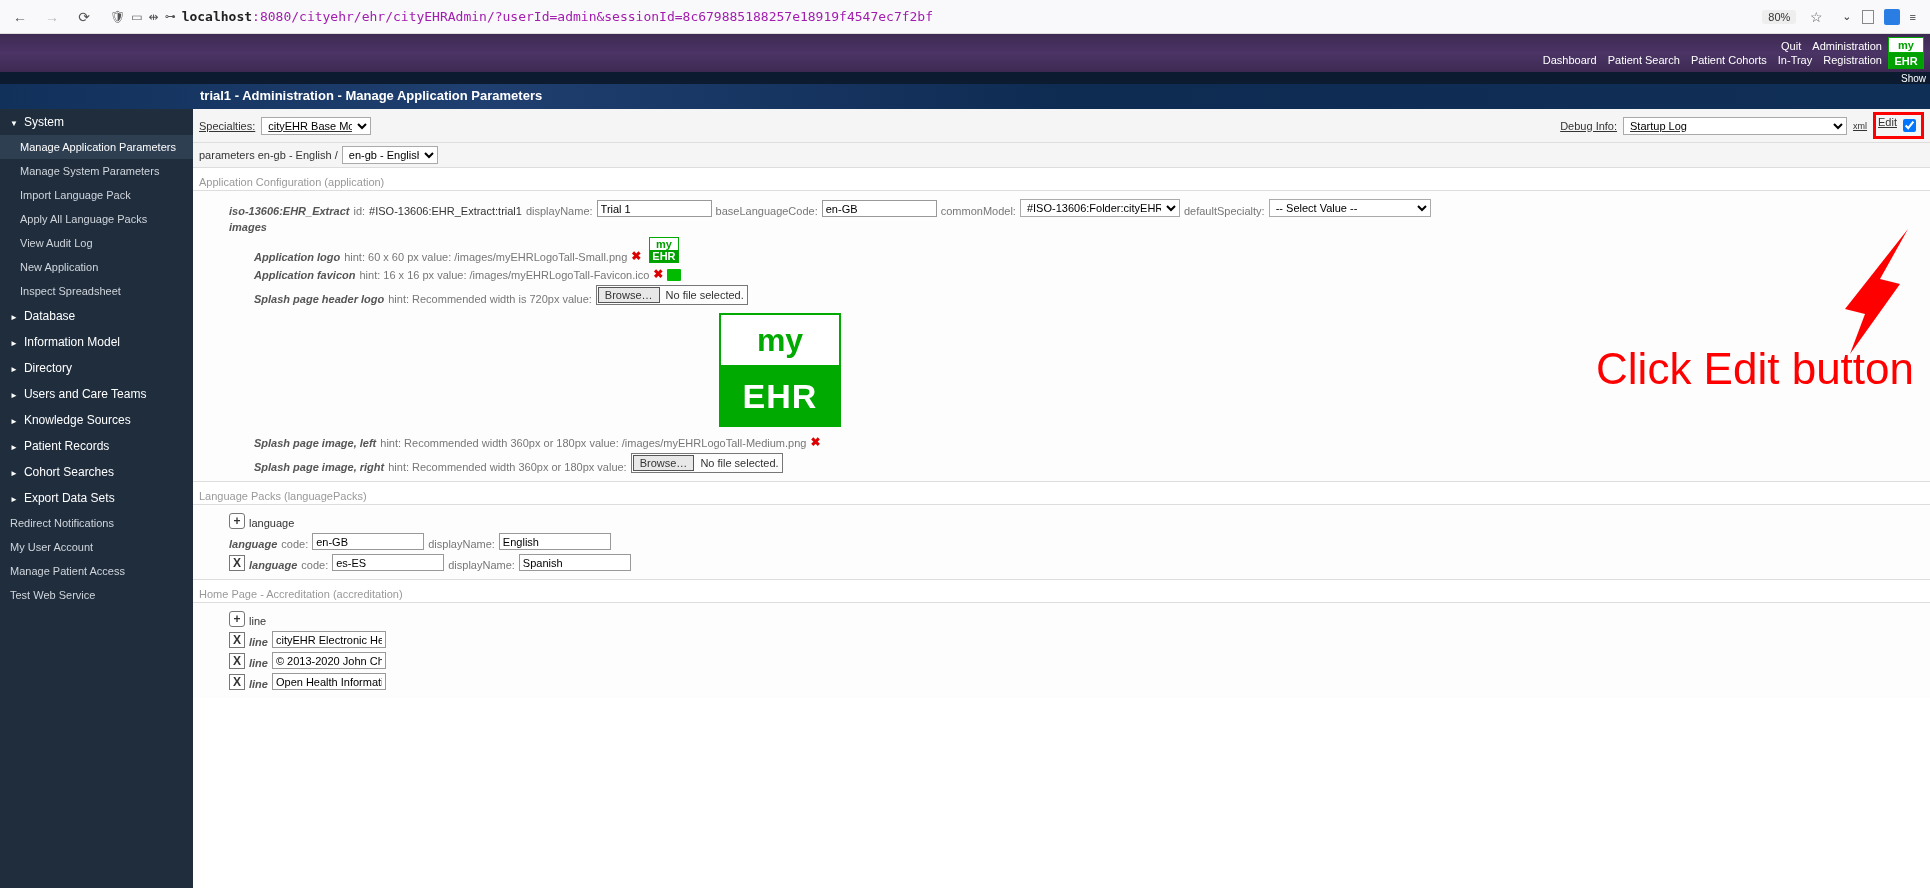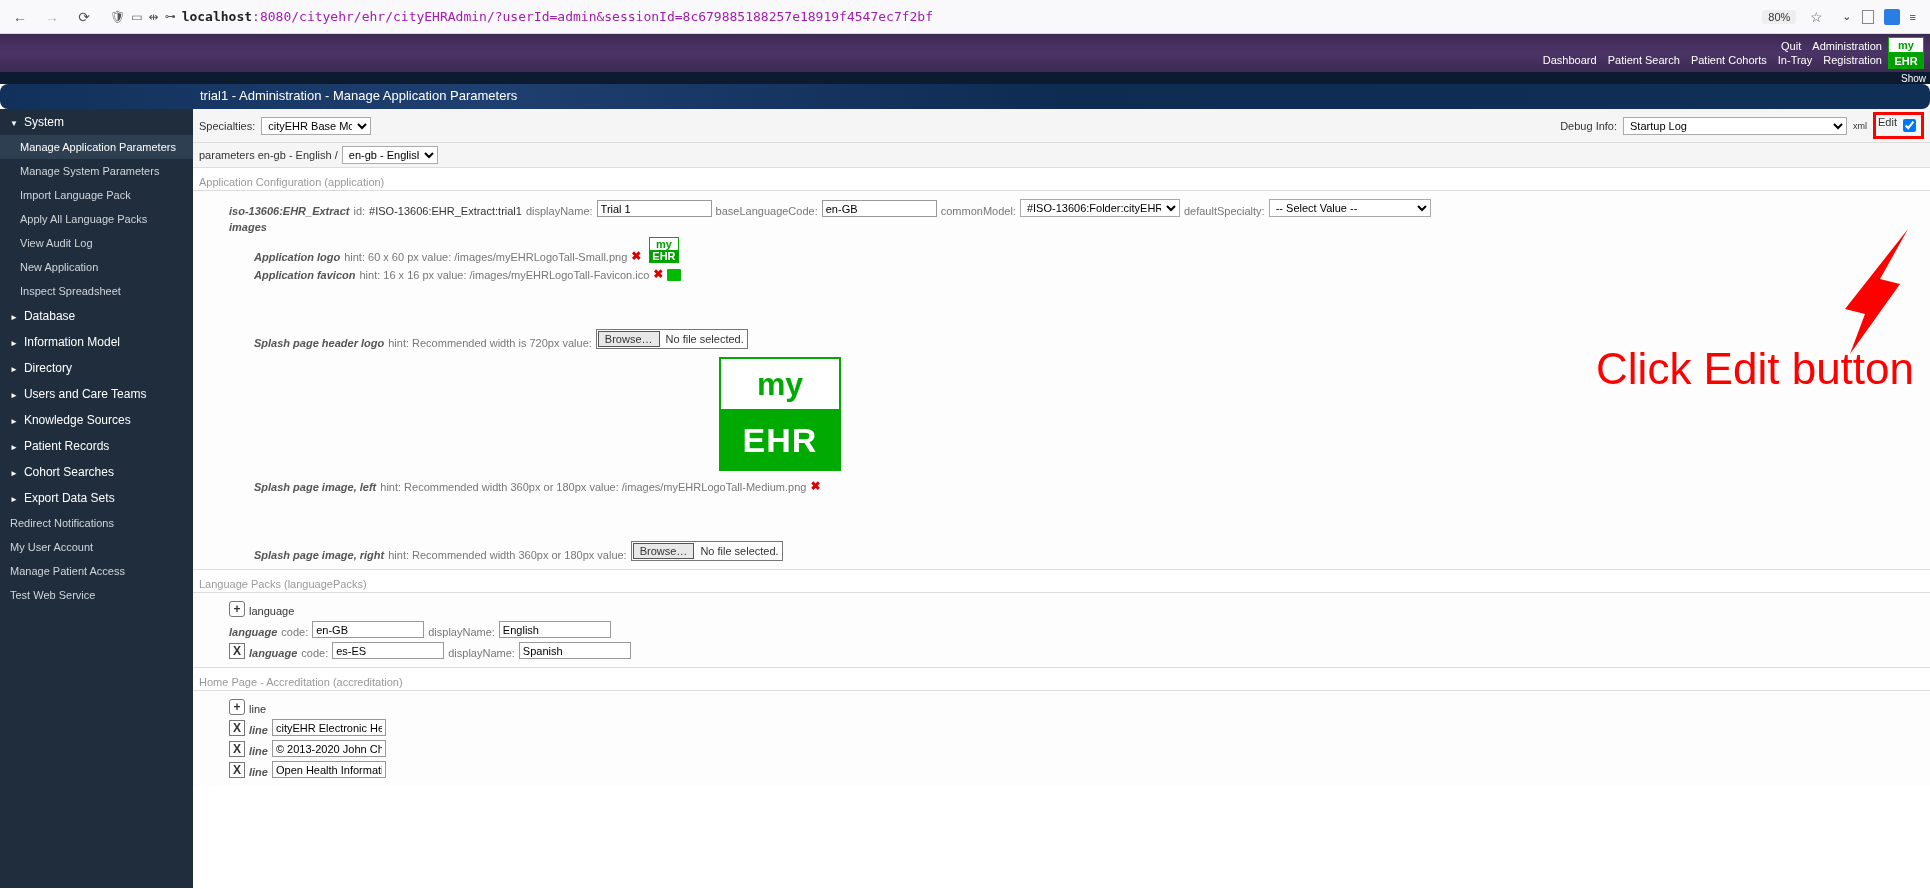--- a/index.html
+++ b/index.html
@@ -16,45 +16,45 @@
   .puzzle-icon { width:16px; height:16px; background:#2a7de2; border-radius:2px; }
   
   .app-header { background:linear-gradient(180deg,#3d2a52 0%,#4b3466 50%,#3d2a52 100%); color:#fff; height:38px; display:flex; align-items:center; justify-content:flex-end; padding-right:6px; }
   .app-header .nav-right { text-align:right; font-size:11px; line-height:14px; padding-right:6px; }
   .app-header .nav-right span { margin-left:8px; cursor:pointer; }
   .logo-box { width:36px; height:32px; background:#fff; display:flex; flex-direction:column; border:1px solid #0a0; }
   .logo-top { background:#fff; color:#00a000; font-weight:bold; font-size:11px; text-align:center; line-height:14px; border-bottom:1px solid #0a0; }
   .logo-bot { background:#00a000; color:#fff; font-weight:bold; font-size:11px; text-align:center; line-height:16px; }
   
   .hide-bar { background:#0c1b2f; color:#fff; font-size:10px; text-align:right; padding:1px 4px 0 0; position:relative; height:12px; }
-  .title-bar { background:linear-gradient(90deg,#11305a 0%, #1f3f70 25%, #0e2b52 55%, #102f57 100%); color:#fff; padding:4px 10px 6px 10px; font-size:13px; font-weight:normal; position:relative;border-radius:8px; }
+  .title-bar { background:linear-gradient(90deg,#11305a 0%, #1f3f70 25%, #0e2b52 55%, #102f57 100%); color:#fff; padding:4px 10px 6px 10px; font-size:13px; font-weight:bold; position:relative; }
   
   .layout { display:flex; min-height:calc(100vh - 110px); }
   .sidebar { width:193px; background:#1f2d3d; color:#ddd; font-size:12px; }
   .sidebar .tree-item { padding:6px 10px; cursor:pointer; color:#fff; }
   .sidebar .tree-item::before { content:"►"; font-size:8px; margin-right:6px; color:#fff; }
   .sidebar .tree-item.open::before { content:"▼"; }
   .sidebar .leaf { padding:6px 10px 6px 20px; cursor:pointer; color:#d0d5dc; font-size:11px; }
   .sidebar .leaf.selected { background:#2e3f52; color:#fff; }
   .sidebar .leaf.plain { padding-left:10px; }
   
   .content { flex:1; background:#fff; position:relative; overflow:auto; padding-bottom:20px; }
-  .toolbar-row { background:#f5f5f5; border-bottom:1px solid #ddd; padding:3px 6px; display:flex; align-items:center; gap:6px; font-size:11px; position:relative; }
+  .toolbar-row { background:#f5f5f5; border-bottom:1px solid #ddd; padding:3px 6px; display:flex; align-items:center; gap:6px; font-size:11px; position:relative;text-decoration:underline; }
   .toolbar-row select, .toolbar-row input[type=checkbox] { font-size:11px; }
   select { font-size:11px; border:1px solid #aaa; background:#fff; padding:1px 2px; }
   .edit-box { border:3px solid #f00; padding:1px 2px; display:flex; gap:2px; }
   .param-row { background:#f5f5f5; border-bottom:1px solid #ddd; padding:3px 6px; font-size:11px; display:flex; align-items:center; gap:4px; }
   .section-head { color:#999; font-size:11px; padding:8px 6px 2px 6px; }
   .section-body { border-top:1px solid #ddd; border-bottom:1px solid #ddd; background:#fdfdfd; padding:6px 6px 6px 6px; }
   .frow { display:flex; flex-wrap:wrap; align-items:flex-end; gap:4px; padding:2px 0 2px 30px; font-size:11px; }
   .flabel { font-weight:bold; font-style:italic; color:#555; }
   .fhint { color:#777; }
   .txt { border:1px solid #999; padding:1px 3px; font-size:11px; background:#fff; height:17px; }
   .file-btn { border:1px solid #555; background:#e8e8e8; padding:1px 6px; font-size:11px; }
-  .file-zone { border:1px solid #777; display:inline-flex; align-items:center; gap:6px; padding:1px 3px 1px 1px; font-size:11px;margin-top:44px; }
+  .file-zone { border:1px solid #777; display:inline-flex; align-items:center; gap:6px; padding:1px 3px 1px 1px; font-size:11px; }
   .del-x { color:#d00; font-weight:bold; cursor:pointer; font-size:12px; }
   .mini-logo { display:inline-flex; flex-direction:column; vertical-align:top; margin-left:4px; border:1px solid #0a0;}
   .mini-logo .t { background:#fff; color:#00a000; font-weight:bold; font-size:11px; padding:0 4px; text-align:center; }
   .mini-logo .b { background:#00a000; color:#fff; font-weight:bold; font-size:11px; padding:0 2px; text-align:center; }
   .big-logo { width:122px; display:flex; flex-direction:column; margin:6px 0 6px 520px; }
   .big-logo .t { background:#fff; color:#00aa00; font-weight:bold; font-size:32px; text-align:center; border:2px solid #00aa00; border-bottom:none; line-height:50px; }
   .big-logo .b { background:#00aa00; color:#fff; font-weight:bold; font-size:34px; text-align:center; line-height:62px; letter-spacing:1px; }
   .sq-btn { border:1px solid #777; background:#fff; width:16px; height:16px; display:flex; align-items:center; justify-content:center; font-weight:bold; font-size:12px; cursor:pointer; }
   .sq-btn.round { border-radius:3px; }
   

